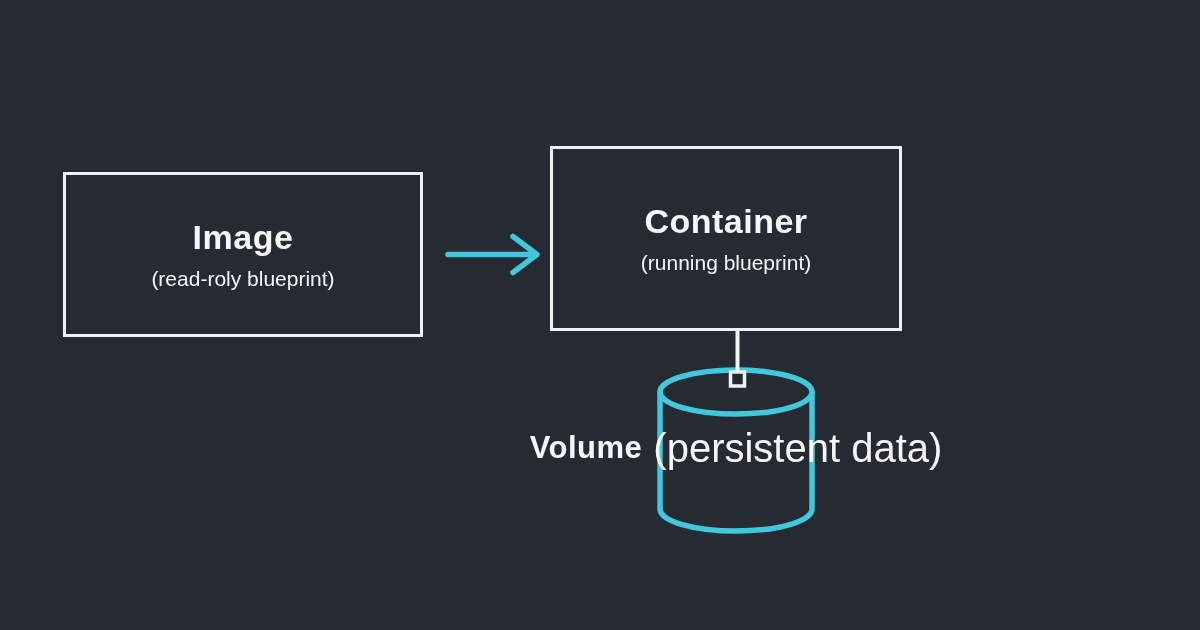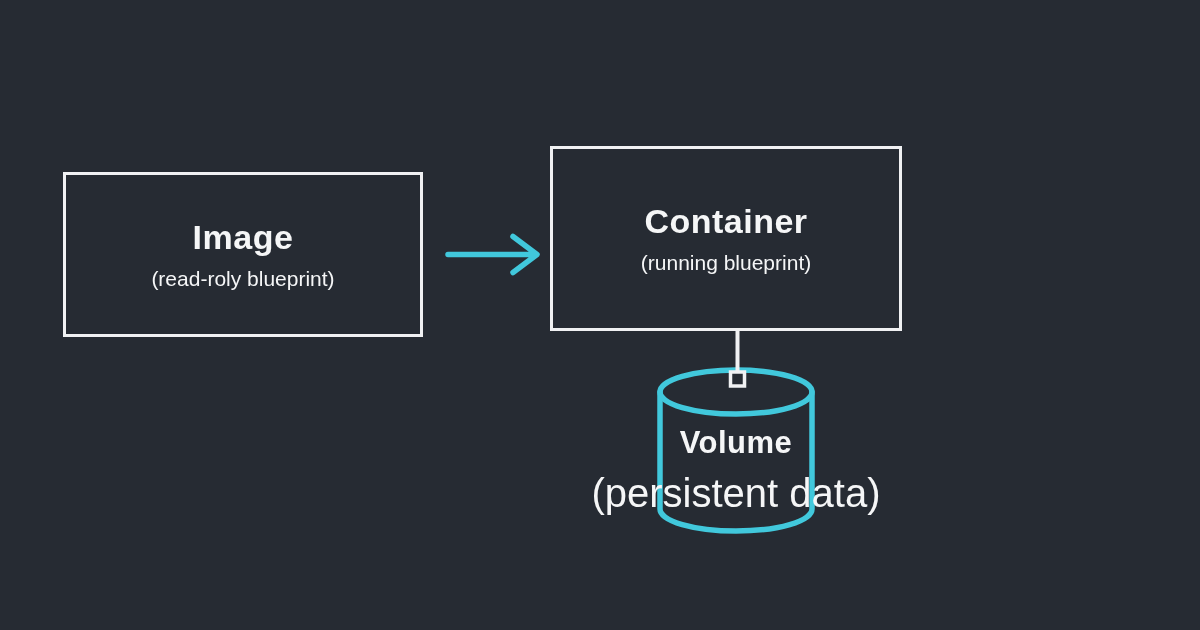--- a/index.html
+++ b/index.html
@@ -49,21 +49,21 @@
     font-size: 21px;
     font-weight: 400;
     line-height: 1.1;
   }
   .volume-label {
     position: absolute;
     left: 736px;
     top: 426px;
     transform: translateX(-50%);
     display: flex;
-    flex-direction: column;
+    flex-direction: row;
     align-items: center;
     gap: 11px;
     color: var(--text);
     text-align: center;
     white-space: nowrap;
   }
   .volume-label .node-title { font-size: 31px; }
   .volume-label .node-subtitle { font-size: 40px; }
   .conn-anchor { fill: var(--bg); }
 </style>

